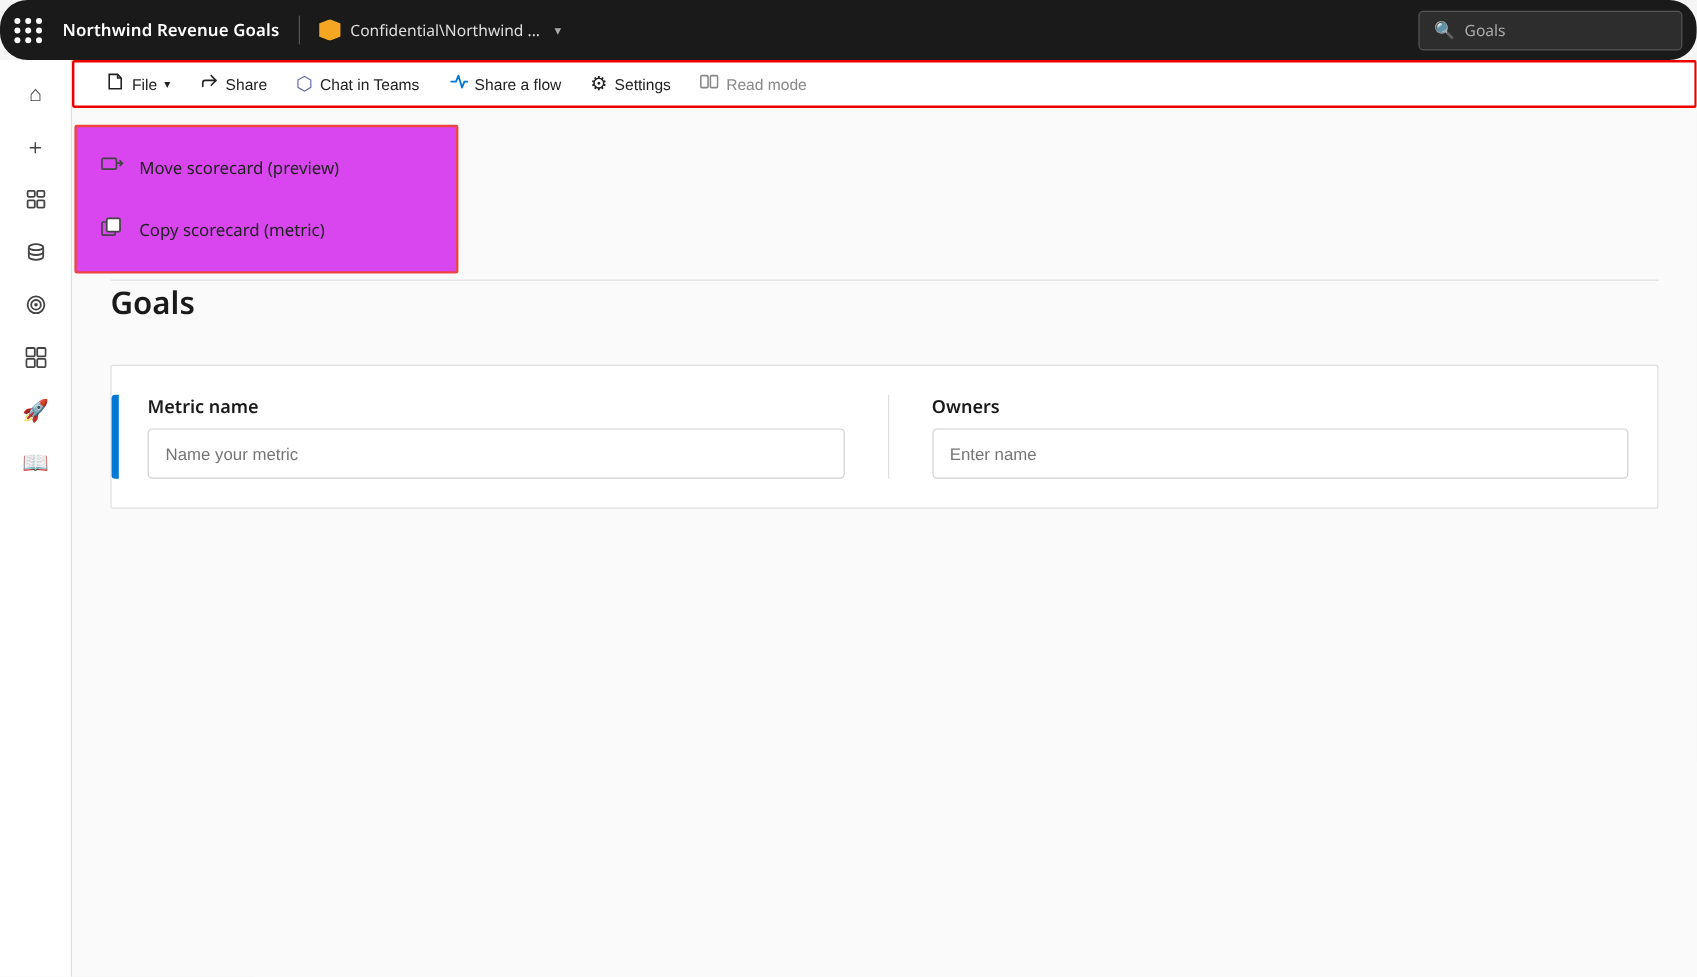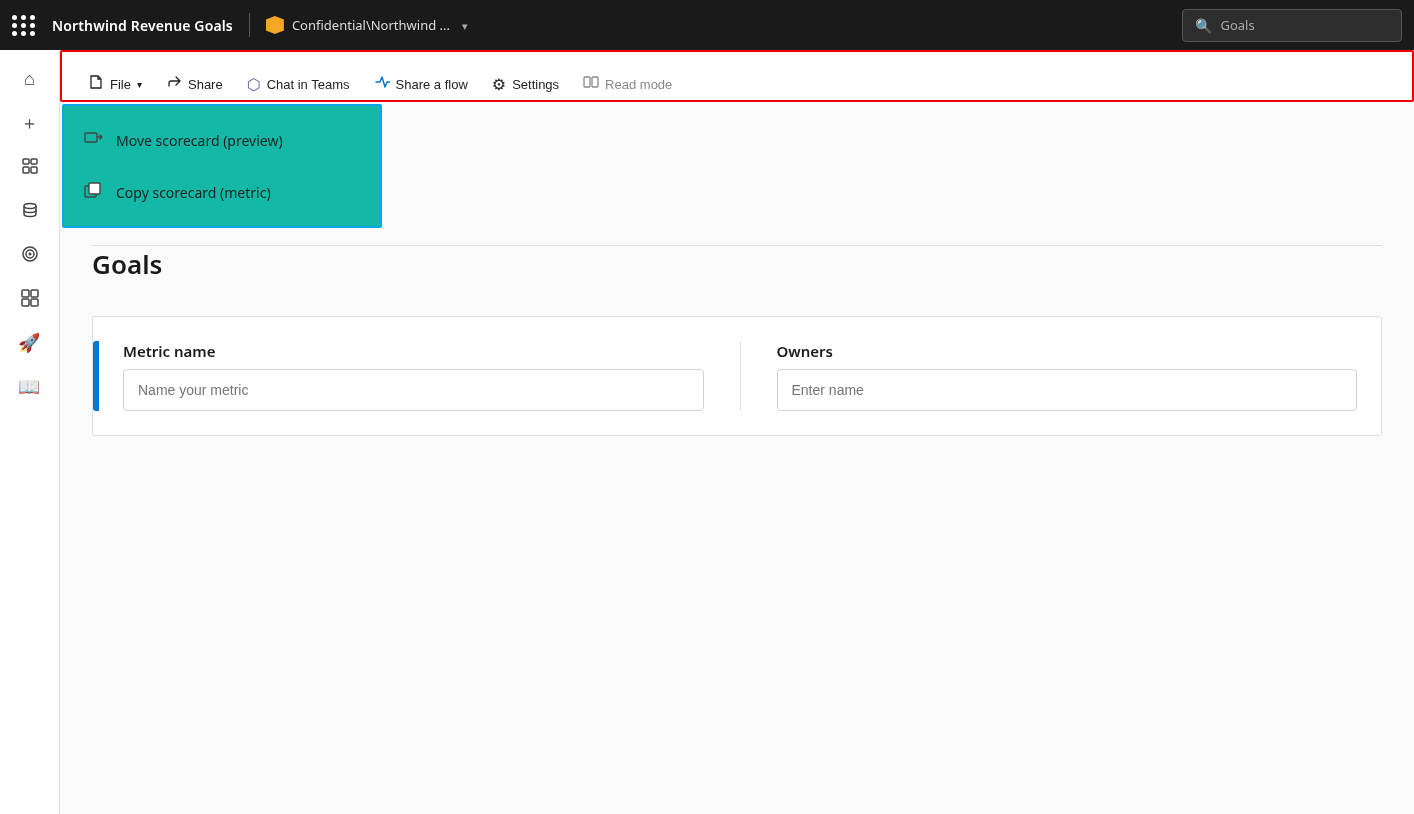--- a/index.html
+++ b/index.html
@@ -7,20 +7,21 @@
 
     
     .topbar {
       display: flex;
       align-items: center;
       background: #1a1a1a;
       color: white;
       height: 50px;
       padding: 0 12px;
       gap: 16px;
+      border-radius: 23px;
     }
     .topbar-dots {
       display: grid;
       grid-template-columns: repeat(3, 6px);
       gap: 3px;
     }
     .dot {
       width: 5px; height: 5px;
       background: white;
       border-radius: 50%;
@@ -101,23 +102,23 @@
       flex: 1;
       display: flex;
       flex-direction: column;
       overflow: hidden;
       position: relative;
     }
 
     
     .toolbar {
       display: flex;
-      align-items: flex-end;
+      align-items: center;
       padding: 0 16px;
-      height: 52px;
+      height: 40px;
       background: white;
       border: 2px solid #e00;
       border-radius: 2px;
       gap: 4px;
       position: relative;
       z-index: 10;
     }
     .toolbar-btn {
       display: flex;
       align-items: center;
@@ -133,22 +134,22 @@
     .toolbar-btn .btn-icon { font-size: 16px; }
     .toolbar-read-mode {
       color: #888;
     }
 
     
     .dropdown-menu {
       position: absolute;
       top: 52px;
       left: 0;
-      background: #14b8a6;
-      border: 2px solid #0ea5e9;
+      background: #d946ef;
+      border: 2px solid #ef4444;
       border-radius: 2px;
       width: 320px;
       z-index: 100;
       padding: 8px 0;
     }
     .dropdown-item {
       display: flex;
       align-items: center;
       gap: 12px;
       padding: 14px 20px;

